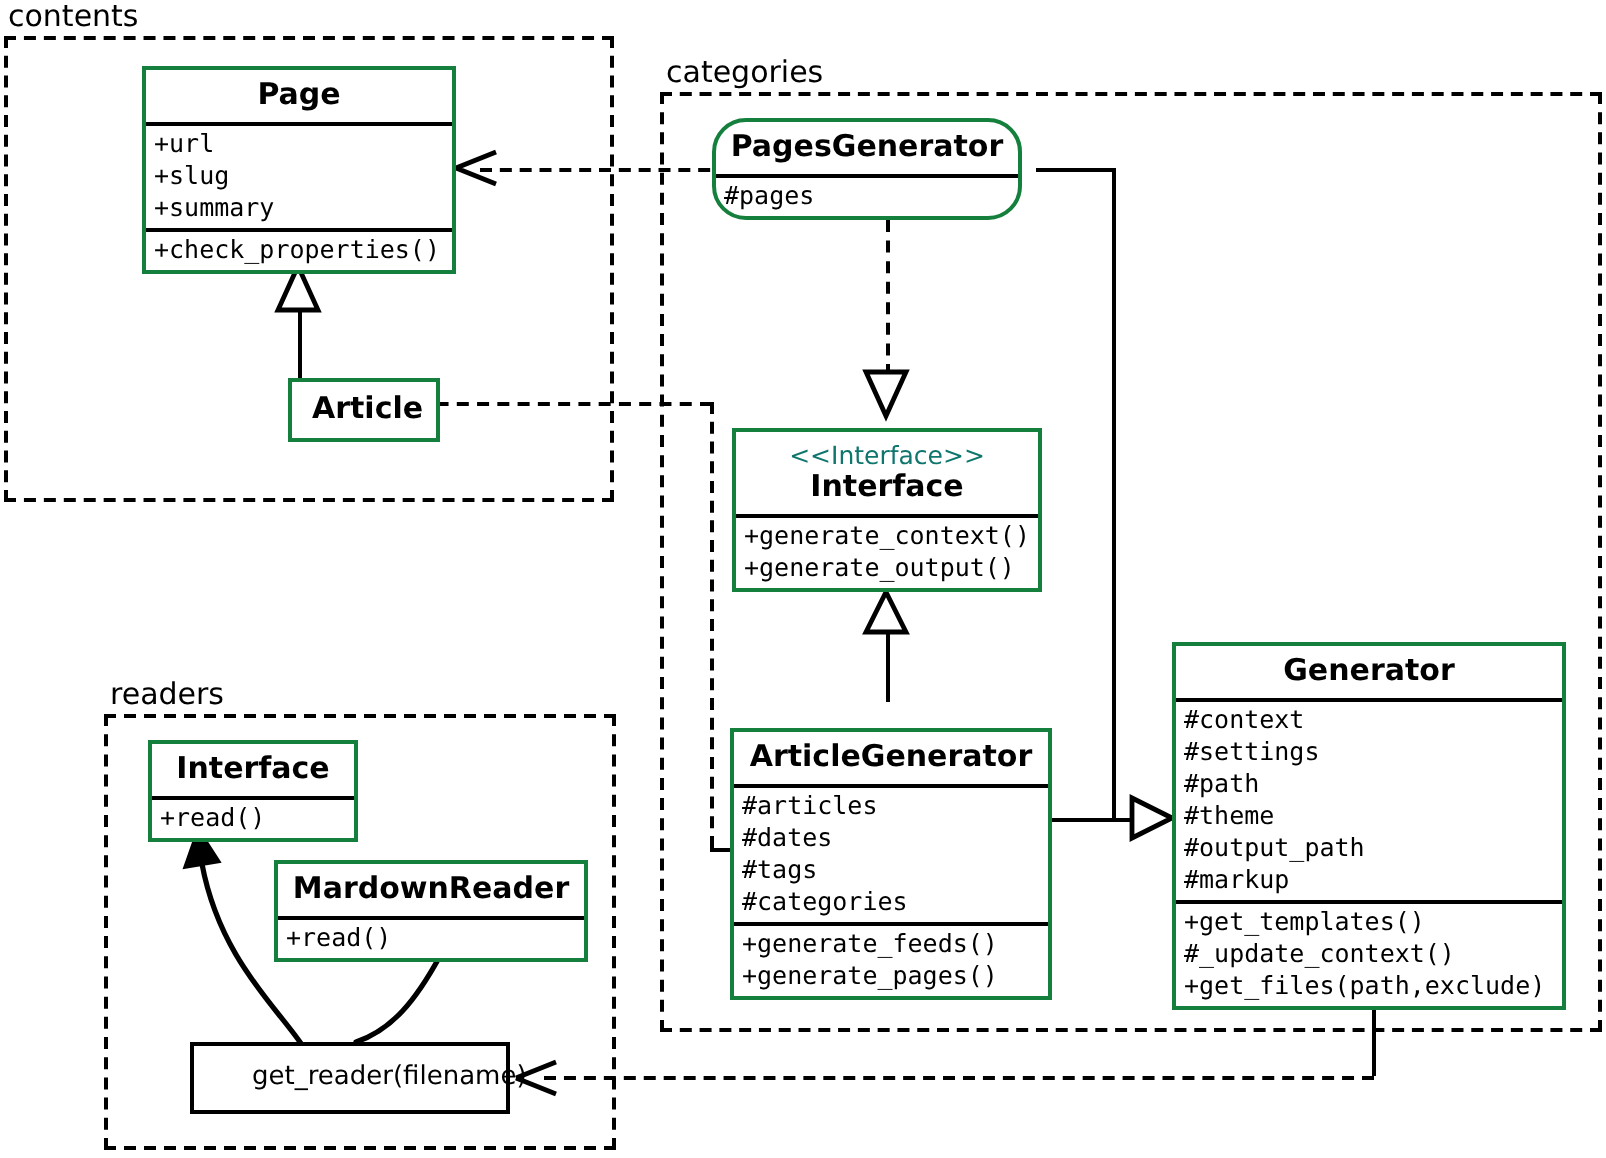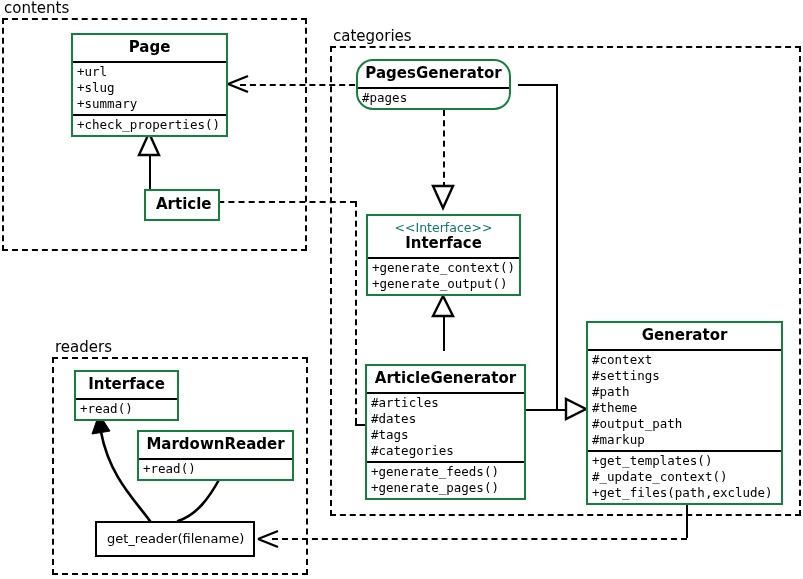--- a/index.html
+++ b/index.html
@@ -21,21 +21,21 @@
   .cls .name{text-align:center;font-weight:bold;font-size:15px;color:#000;
              padding:4px 6px 5px 6px;line-height:17px;white-space:nowrap;}
   .cls .stereo{text-align:center;font-size:12.5px;font-weight:normal;color:#0f766e;
                line-height:15px;font-family:"DejaVu Sans","Liberation Sans",sans-serif;}
   .cls .sep{border-top:2px solid #000;}
   .cls .compartment{padding:1px 0 2px 0;}
   .cls .row{font-family:"DejaVu Sans Mono","Liberation Mono",monospace;
             font-size:12.5px;line-height:16px;color:#000;padding:0 3px 0 4px;
             white-space:nowrap;}
   .cls.simple .name{padding:5px 10px 6px 10px;}
-  .cls.plain{border:2px solid #000;}
+  .cls.plain{border:2px solid #000;padding-left:19px;}
   .cls.plain .label{font-size:13px;text-align:center;padding:8px 10px;color:#000;
                     white-space:nowrap;line-height:16px;}
 
   
   .ln{position:absolute;background:#000;z-index:20;}
   .lnh{height:2px;}
   .lnv{width:2px;}
   .dash-h{position:absolute;height:0;border-top:2px dashed #000;z-index:20;}
   .dash-v{position:absolute;width:0;border-left:2px dashed #000;z-index:20;}
   svg.overlay{position:absolute;left:0;top:0;width:803px;height:579px;

